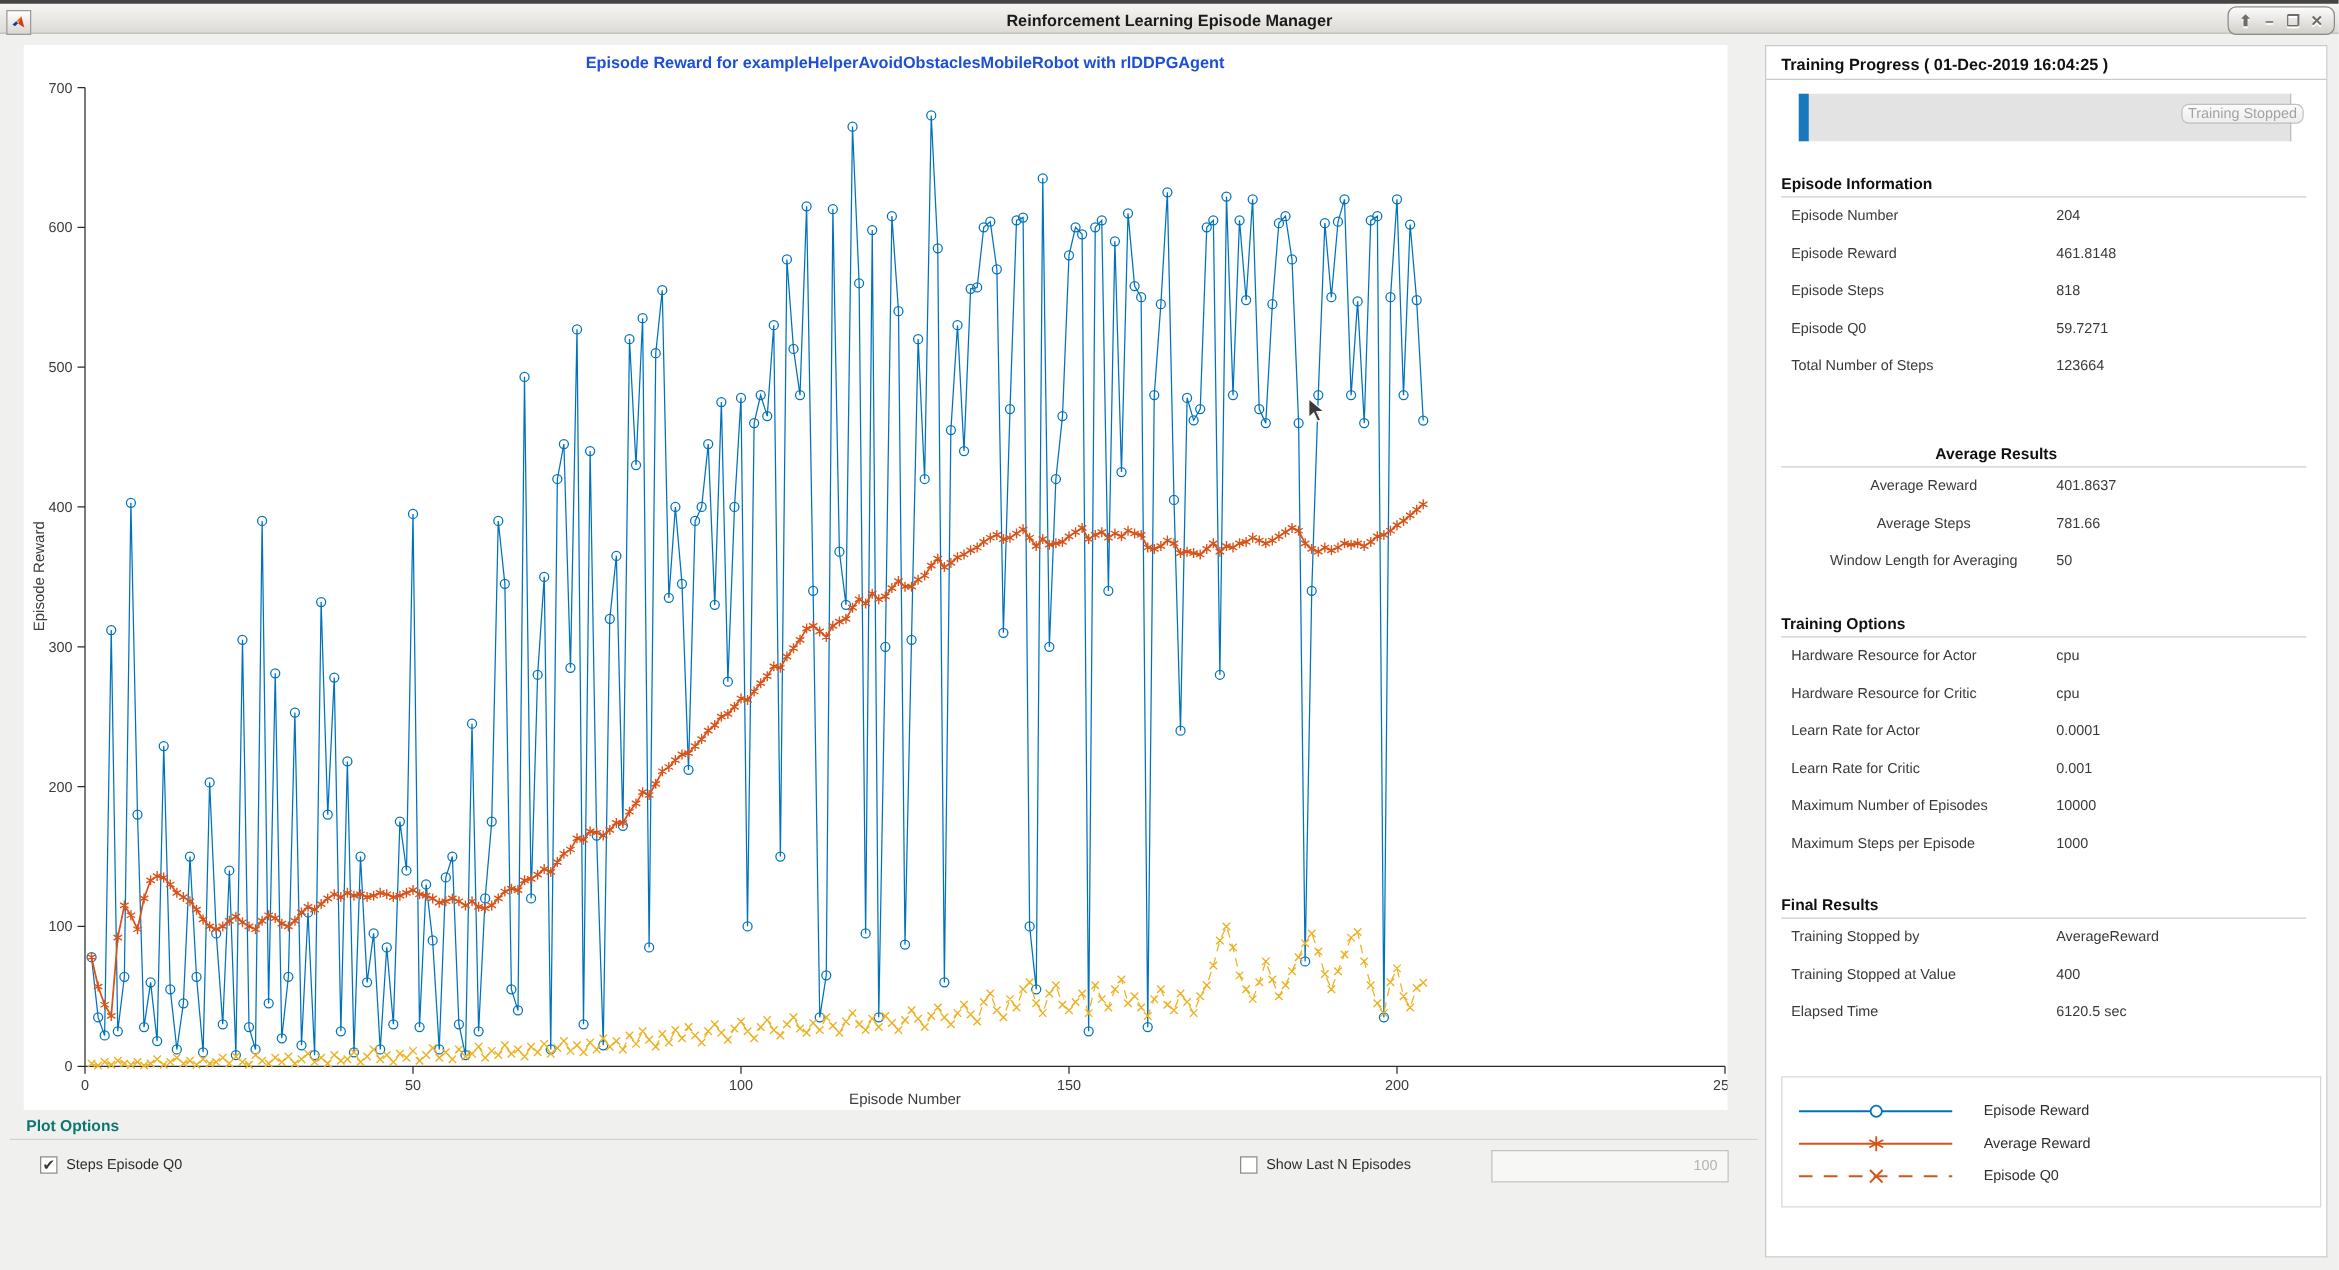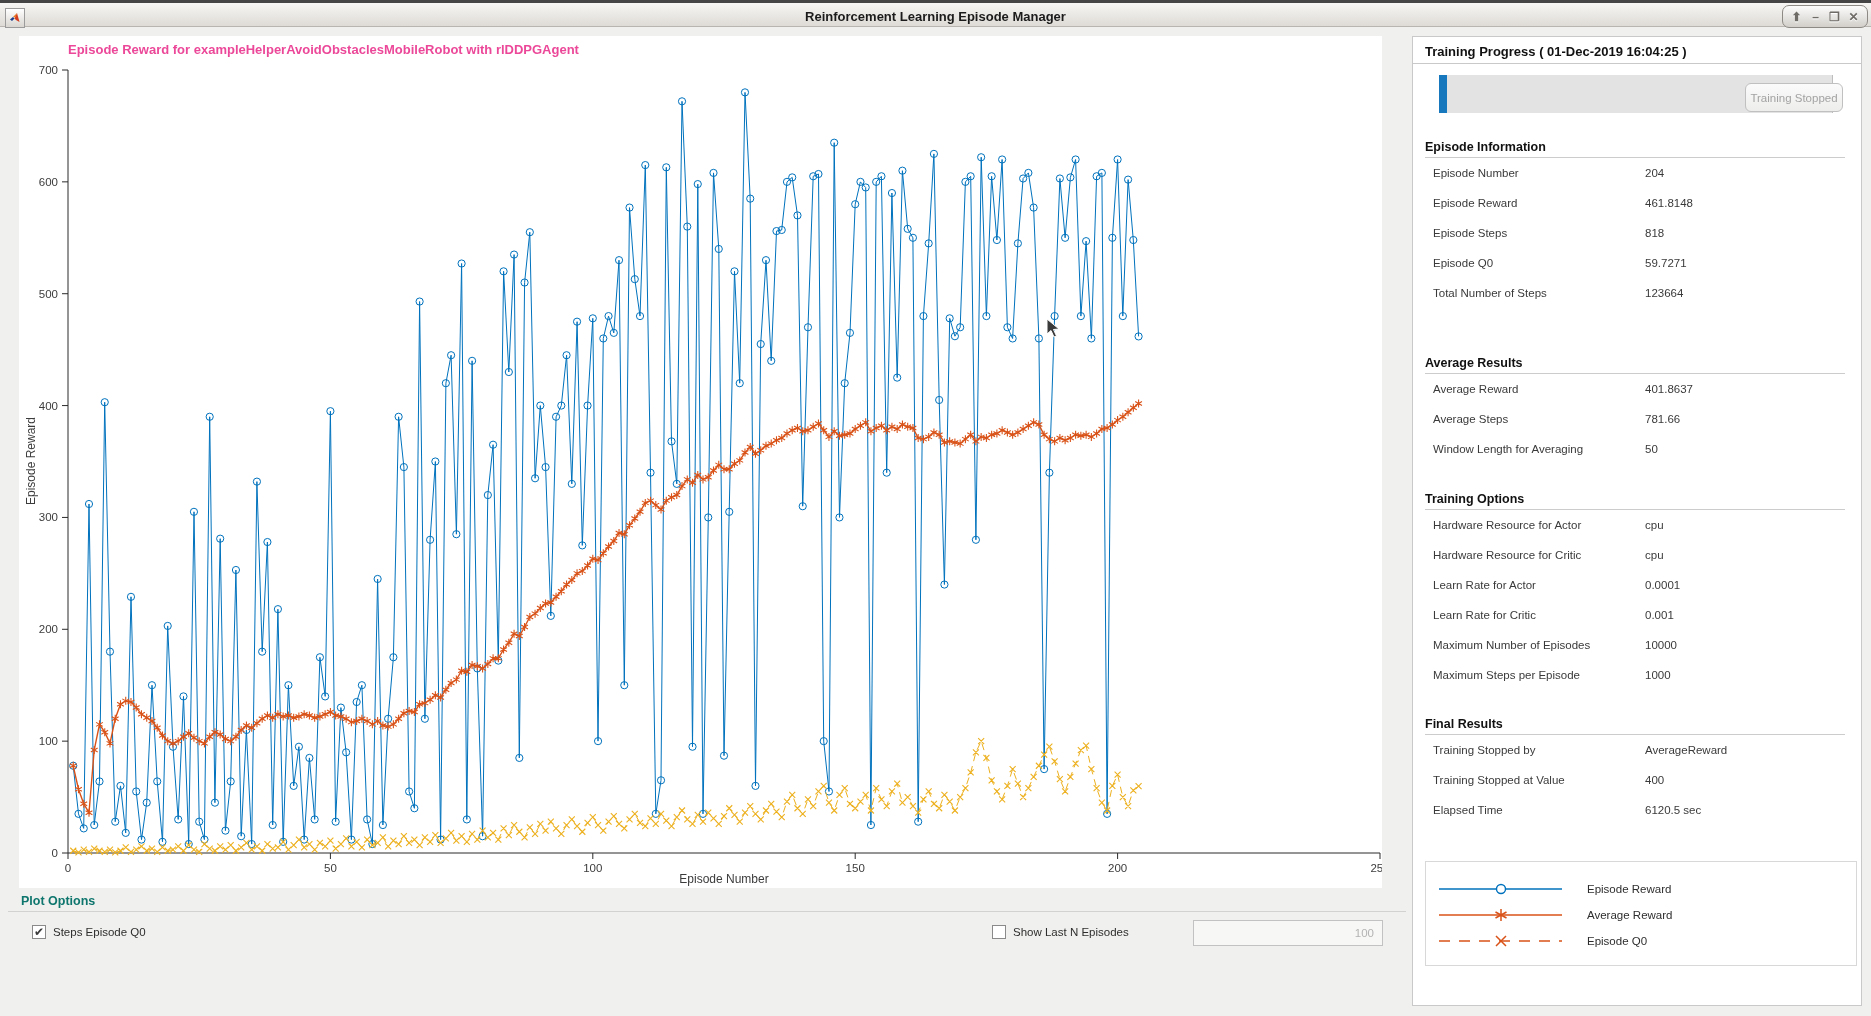--- a/index.html
+++ b/index.html
@@ -18,22 +18,22 @@
   .win-controls { position:absolute; right:3px; top:2px; height:23px; width:86px;
     background:linear-gradient(#fcfcfc,#d2cfca); border:1px solid #8d8a85; border-radius:7px;
     display:flex; align-items:center; justify-content:space-around; padding:0 4px; }
   .win-btn { width:18px; height:18px; border:none; background:transparent; color:#6f6c68;
     font-size:12px; font-weight:bold; line-height:18px; text-align:center; cursor:pointer;
     text-shadow:0 1px 0 #ffffff; }
 
   
   .chart-panel { position:absolute; left:19px; top:36px; width:1363px; height:852px;
     background:#ffffff; }
-  .chart-title { position:absolute; left:49px; top:6px; width:1312px; 
-    font-size:13px; font-weight:bold; color:#ec4899; }
+  .chart-title { position:absolute; left:49px; top:6px; width:1312px; text-align:center;
+    font-size:13px; font-weight:bold; color:#1d4ed8; }
   .chart-xlabel { position:absolute; left:49px; top:836px; width:1312px; text-align:center;
     font-size:12px; color:#3c3c3c; }
   .chart-ylabel { position:absolute; left:-178px; top:418px; width:380px; text-align:center;
     font-size:12px; color:#3c3c3c; transform:rotate(-90deg); }
   #chart-svg { position:absolute; left:0; top:0; }
 
   
   .cursor { position:absolute; left:1046px; top:318px; width:14px; height:21px; z-index:50; }
 
   
@@ -54,21 +54,21 @@
   
   .side-panel { position:absolute; left:1412px; top:36px; width:450px; height:970px;
     background:#ffffff; border:1px solid #c9c9c9;padding-left:30px; }
   .panel-header { position:absolute; left:12px; top:7px; font-size:13px; font-weight:bold;
     color:#111111; }
   .panel-header-divider { position:absolute; left:0; top:26px; width:448px; height:1px;
     background:#c9c9c9; }
   .progress-track { position:absolute; left:26px; top:38px; width:394px; height:38px;
     background:#e3e3e3; border-right:1px solid #bdbdbd; }
   .progress-fill { position:absolute; left:0; top:0; height:38px; background:#1878be; }
-  .stop-btn { position:absolute; left:332px; top:46px; width:98px; height:29px;
+  .stop-btn { position:absolute; left:332px; top:46px; width:98px; height:16px;
     background:linear-gradient(#fbfbfb,#ededec); border:1px solid #c0c0c0; border-radius:6px;
     font-size:11.5px; color:#a3a3a3; font-family:"Liberation Sans", sans-serif; }
   .section { position:absolute; left:0; width:356px; }
   .section-title { margin-left:12px; font-size:12.5px; font-weight:bold; color:#111111;
     height:20px; line-height:20px; }
   .section-divider { margin-left:12px; width:420px; height:1px; background:#cccccc; }
   .info-row { display:flex; height:30px; align-items:center; }
   .info-label { margin-left:20px; width:212px; font-size:11.5px; color:#3a3a3a; }
   .info-value { font-size:11.5px; color:#3a3a3a; }
   .legend-box { position:absolute; left:12px; top:824px; width:432px; height:105px;
@@ -388,21 +388,21 @@
         </div>
         <div class="info-row">
           <span class="info-label">Episode Q0</span>
           <span class="info-value">59.7271</span>
         </div>
         <div class="info-row">
           <span class="info-label">Total Number of Steps</span>
           <span class="info-value">123664</span>
         </div>
       </div>
-      <div class="section" style="top: 316px;">
+      <div class="section" style="top: 316px; text-align: center;">
         <div class="section-title">Average Results</div>
         <div class="section-divider"></div>
         <div class="info-row">
           <span class="info-label">Average Reward</span>
           <span class="info-value">401.8637</span>
         </div>
         <div class="info-row">
           <span class="info-label">Average Steps</span>
           <span class="info-value">781.66</span>
         </div>

